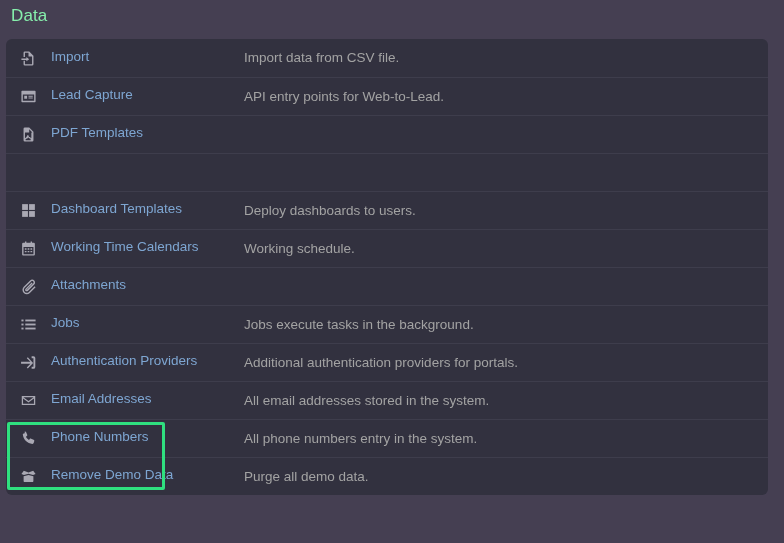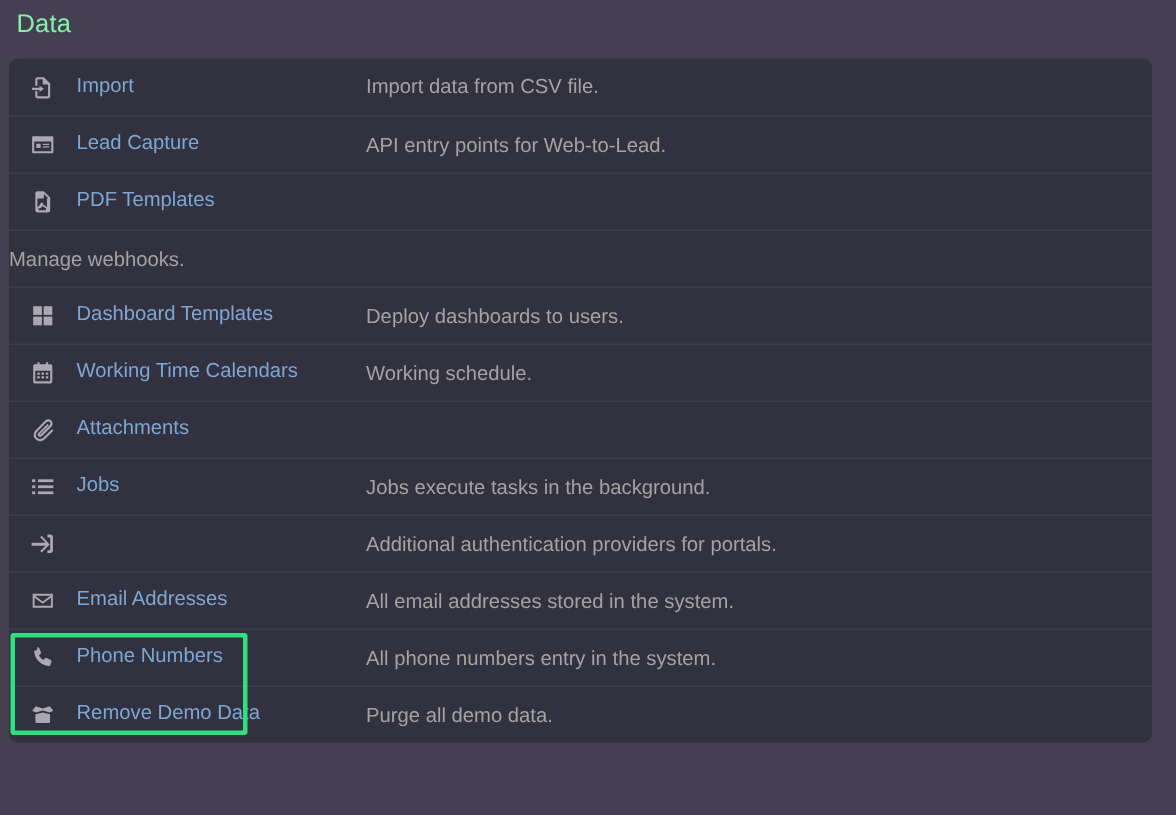--- a/index.html
+++ b/index.html
@@ -137,21 +137,20 @@
       <span class="icon">
         <svg viewBox="0 0 24 24">
             <path d="M13 2H7a2 2 0 0 0-2 2v16a2 2 0 0 0 2 2h10a2 2 0 0 0 2-2V8l-6-6zm3 18H8v-1.6c1.6-.2 3-1 4-2.3.8 1 1.9 1.7 3 2V20zm-3-4.6c-.5-.7-.9-1.5-1.1-2.4h-1.8c-.2.9-.6 1.7-1.1 2.4-.6.8-1.3 1.3-2 1.6V9h6V4.6L17.4 9H16v8.1c-.8-.3-1.5-.9-2-1.7z"></path>
           </svg>
       </span>
       <span class="link">PDF Templates</span>
     </div>
   </div>
 
   <div class="row">
-    <div class="cell-desc">Manage webhooks.</div>
   </div>
 
   <div class="row">
     <div class="cell-name">
       <span class="icon">
         <svg viewBox="0 0 24 24">
             <rect x="3" y="3" width="8.2" height="8.2"></rect>
             <rect x="12.8" y="3" width="8.2" height="8.2"></rect>
             <rect x="3" y="12.8" width="8.2" height="8.2"></rect>
             <rect x="12.8" y="12.8" width="8.2" height="8.2"></rect>
@@ -204,20 +203,21 @@
   </div>
 
   <div class="row">
     <div class="cell-name">
       <span class="icon">
         <svg viewBox="0 0 24 24">
             <path d="M11 4.5 9.6 5.9l5.1 5.1H1.5v2.8h13.2l-5.1 5.1L11 20.3l7.5-7.5L11 4.5z"></path>
             <path d="M19 3.2h-2.6V6H19v12h-2.6v2.8H19a2.6 2.6 0 0 0 2.6-2.6V5.8A2.6 2.6 0 0 0 19 3.2z"></path>
           </svg>
       </span>
+      <span class="link">Authentication Providers</span>
     </div>
     <div class="cell-desc">Additional authentication providers for portals.</div>
   </div>
 
   <div class="row">
     <div class="cell-name">
       <span class="icon">
         <svg viewBox="0 0 24 24">
             <path d="M2.5 5.5h19v13h-19v-13zm2.3 1.8 7.2 5.4 7.2-5.4H4.8zM4.3 9.1v7.6h15.4V9.1l-7.7 5.8L4.3 9.1z"></path>
           </svg>

